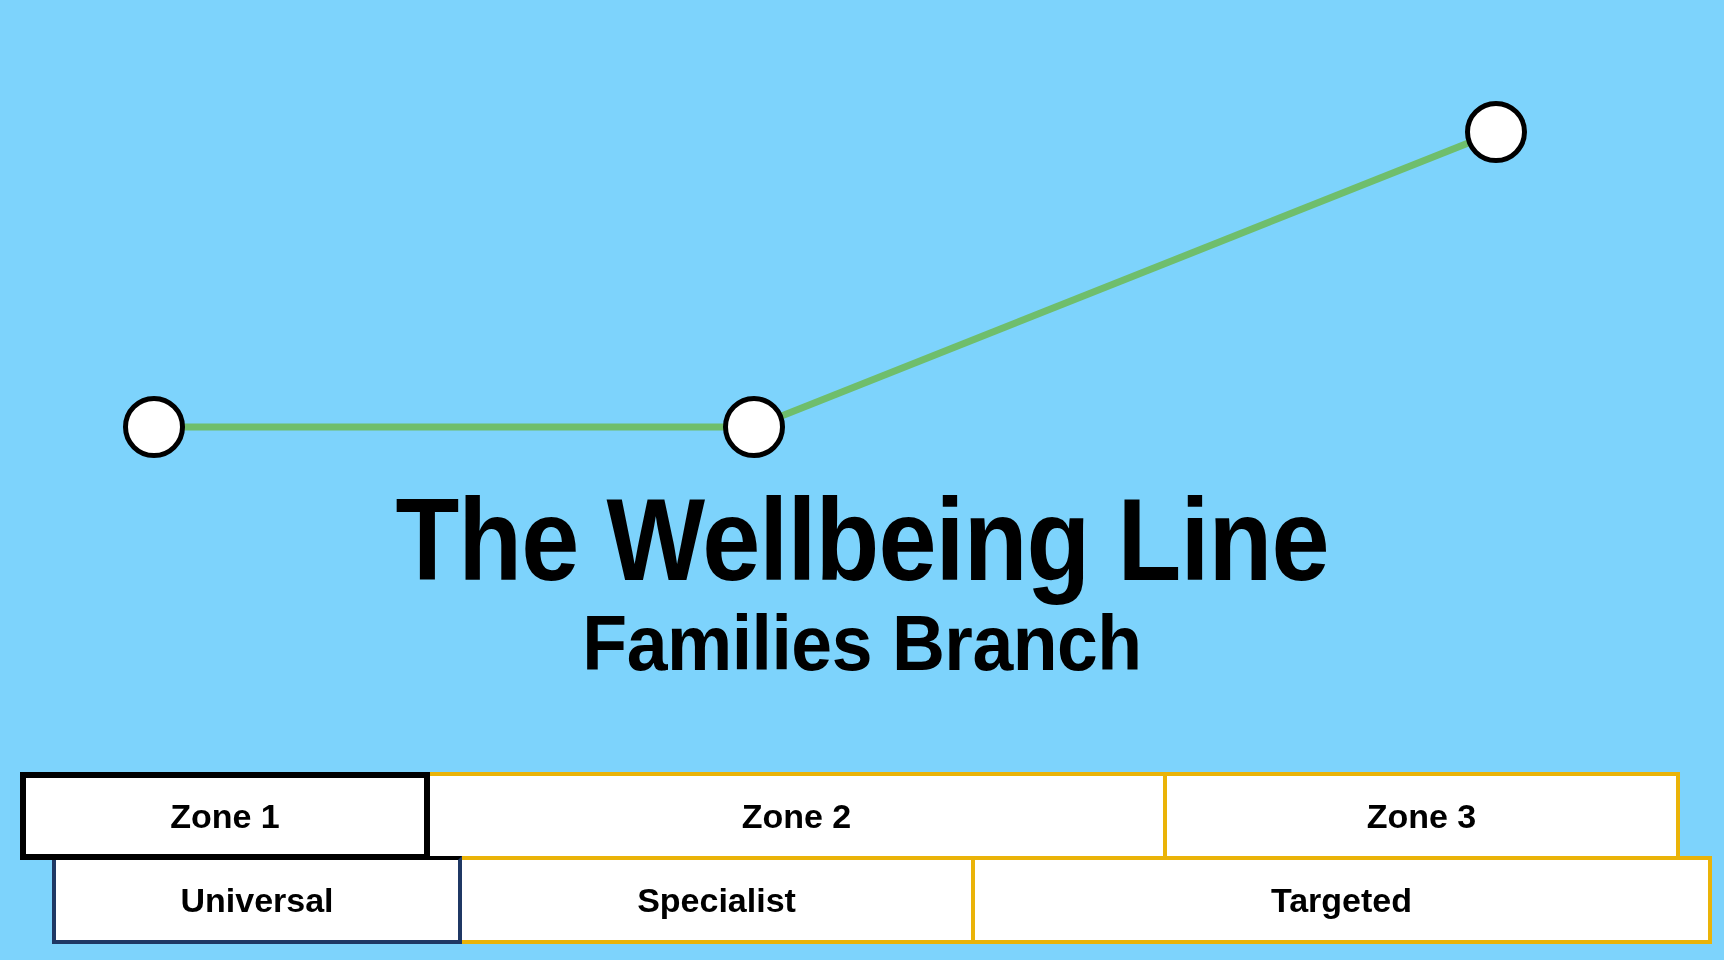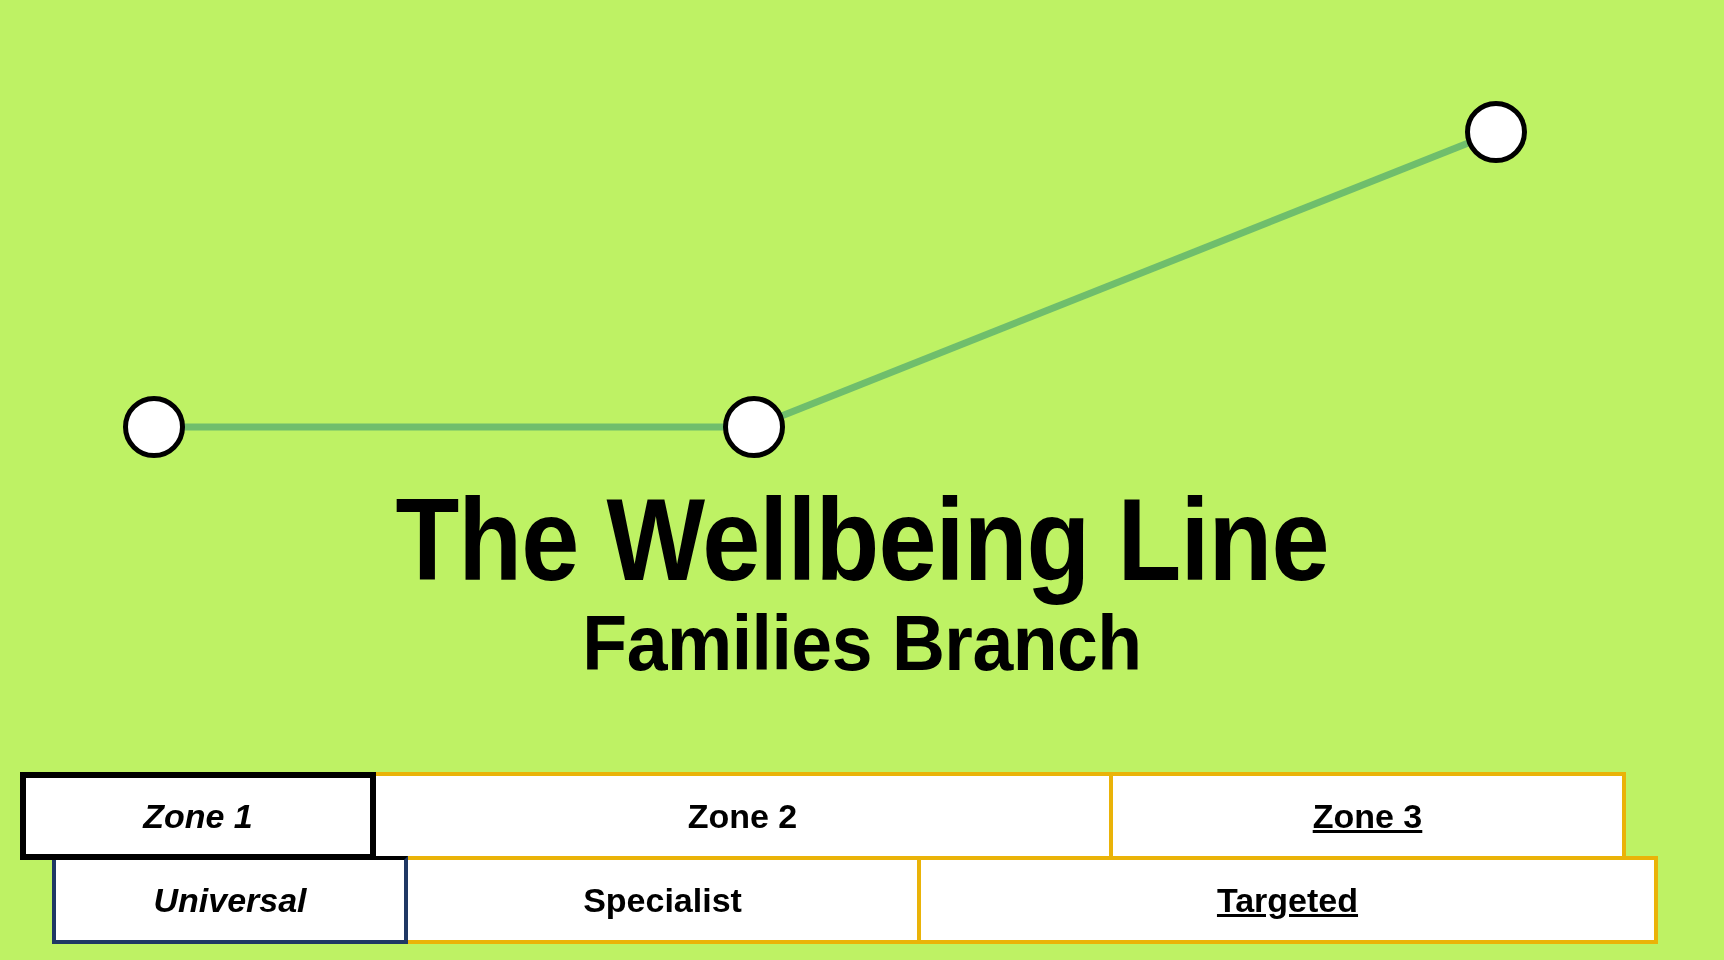--- a/index.html
+++ b/index.html
@@ -10,21 +10,21 @@
   }
   body {
     font-family: "Liberation Sans", sans-serif;
     -webkit-font-smoothing: antialiased;
   }
 
   #canvas {
     position: relative;
     width: 1724px;
     height: 960px;
-    background: #bef264;
+    background: #7dd3fc;
     overflow: hidden;
   }
 
   
   #chart-area {
     position: absolute;
     left: 0;
     top: 0;
     width: 1724px;
     height: 500px;
@@ -92,26 +92,26 @@
     align-items: center;
     justify-content: center;
     background: #ffffff;
     font-family: "Liberation Sans", sans-serif;
     font-weight: 700;
     font-size: 34px;
     color: #000000;
     border: 4px solid #eab308;
     margin-right: -4px;
   }
-  .zone-cell:last-child { margin-right: 16px; text-decoration: underline; }
+  .zone-cell:last-child { margin-right: 16px; }
   .zone-row + .zone-row .zone-cell { border-top-width: 4px; }
   #zone-row-body { margin-top: -4px; height: 88px; padding-left: 32px; }
 
   
-  .col-1 { width: 356px; font-style: italic; }
+  .col-1 { width: 410px; }
   .col-2 { width: 741px; }
   .col-3 { width: 517px; }
 
   
   .cell-black-border {
     border: 6px solid #000000;
     z-index: 3;
   }
   
   .cell-universal {

